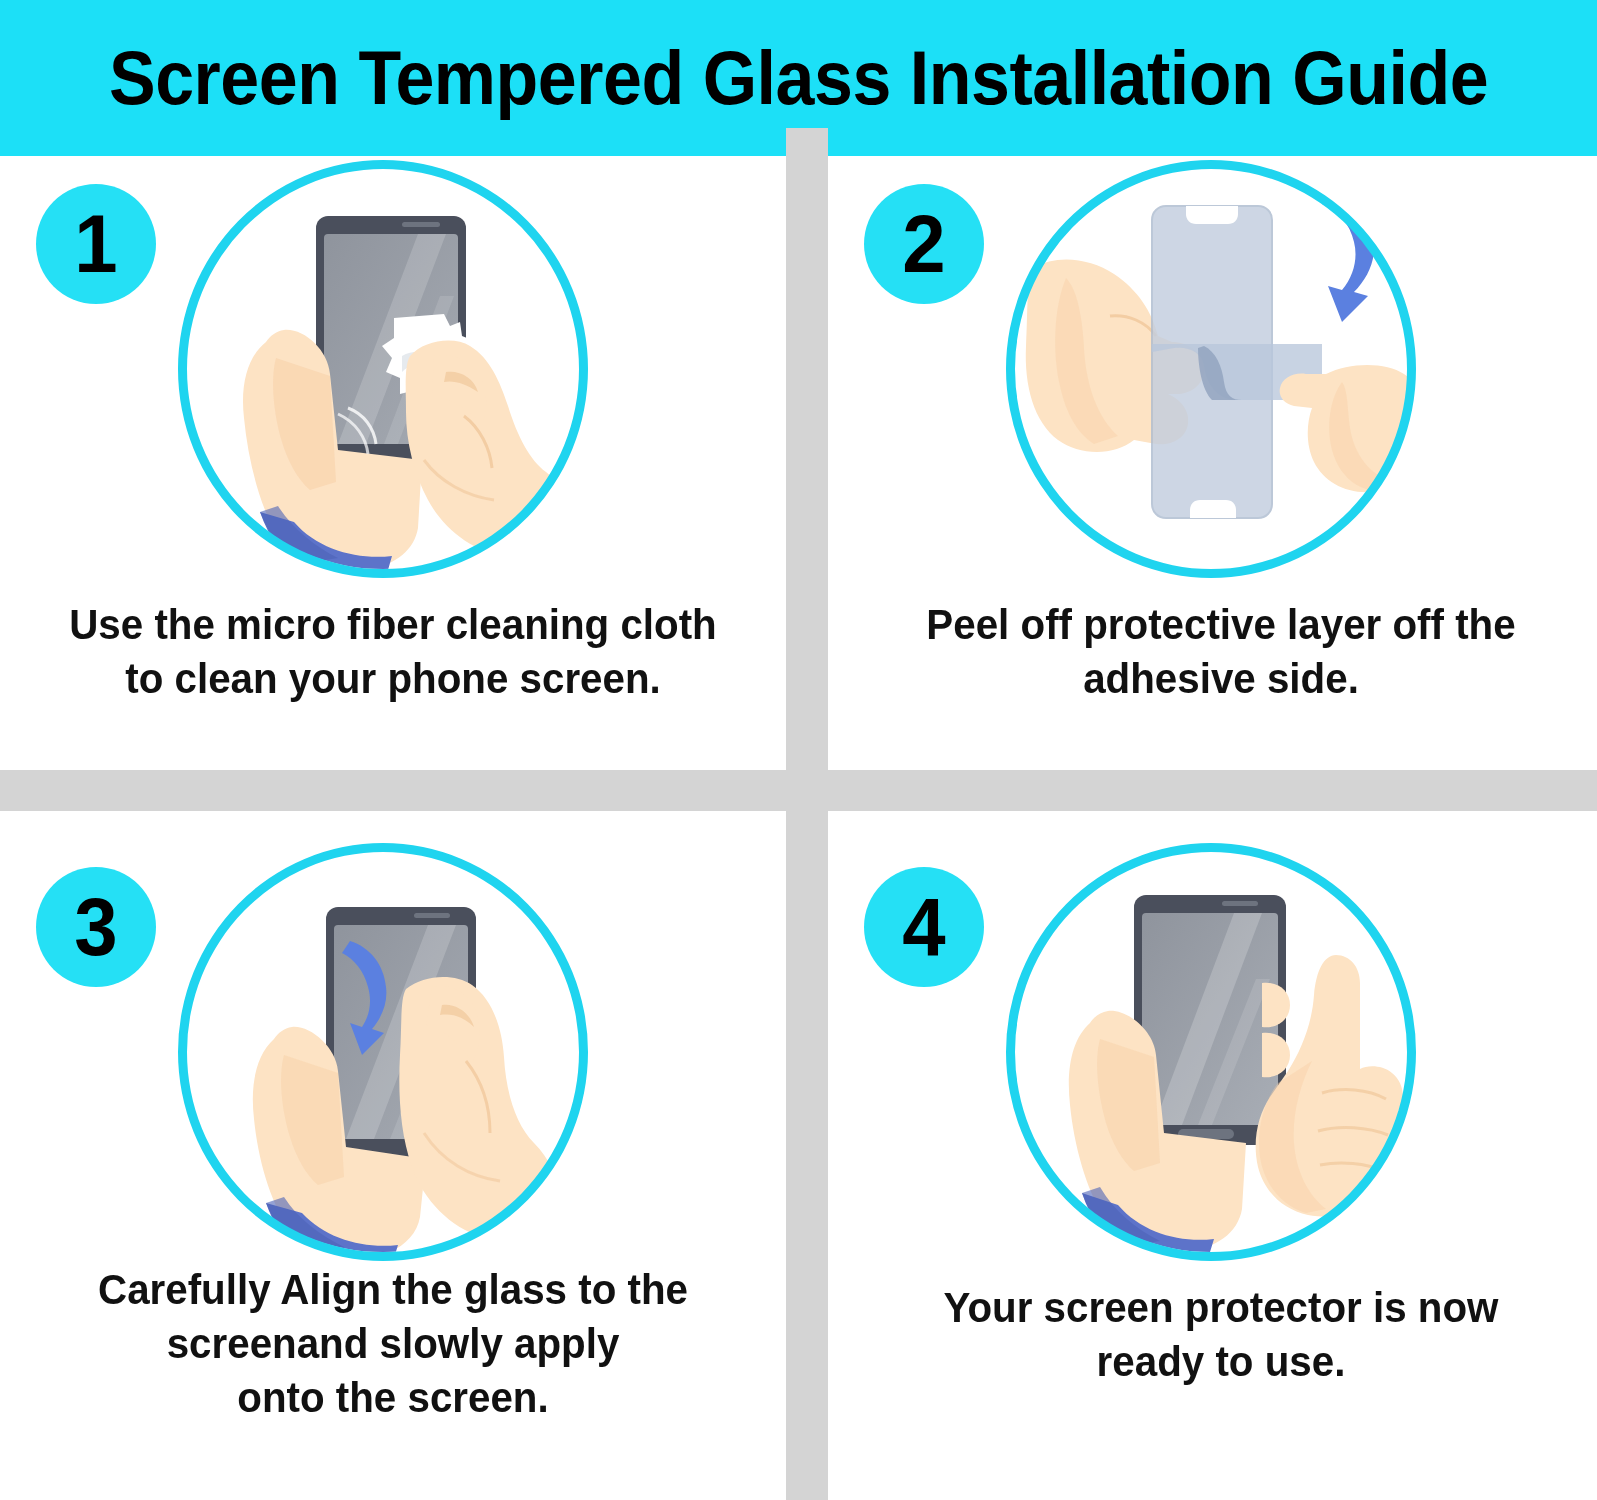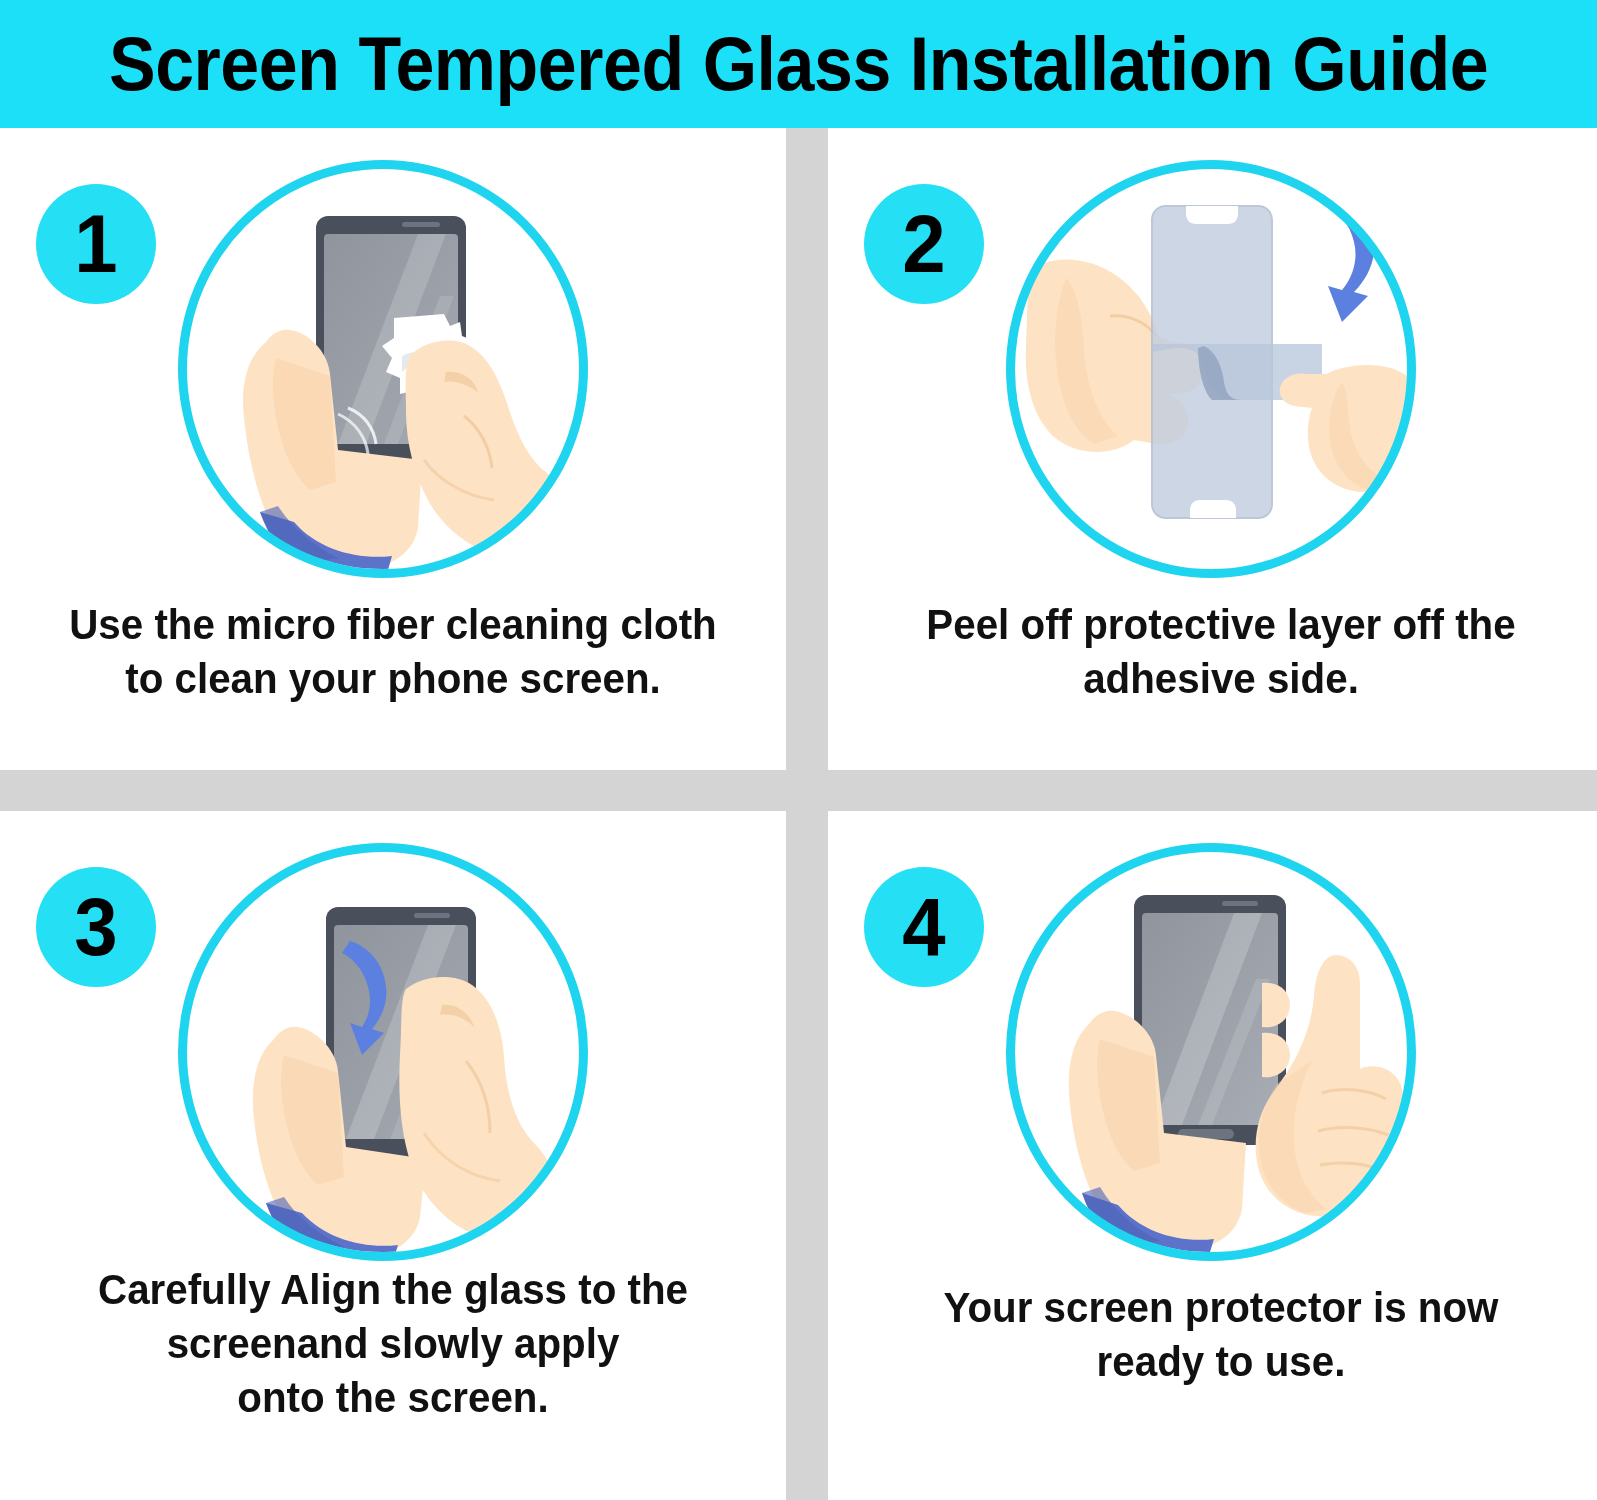--- a/index.html
+++ b/index.html
@@ -14,21 +14,21 @@
     overflow: hidden;
     position: relative;
   }
 
   
   .header-band {
     position: absolute;
     left: 0;
     top: 0;
     width: 1597px;
-    height: 128px;
+    height: 156px;
     background: #1ce0f7;
     display: flex;
     align-items: center;
     justify-content: center;
   }
   .header-title {
     font-family: "Liberation Sans Narrow", "Liberation Sans", sans-serif;
     font-weight: 700;
     font-size: 76px;
     letter-spacing: -0.5px;

